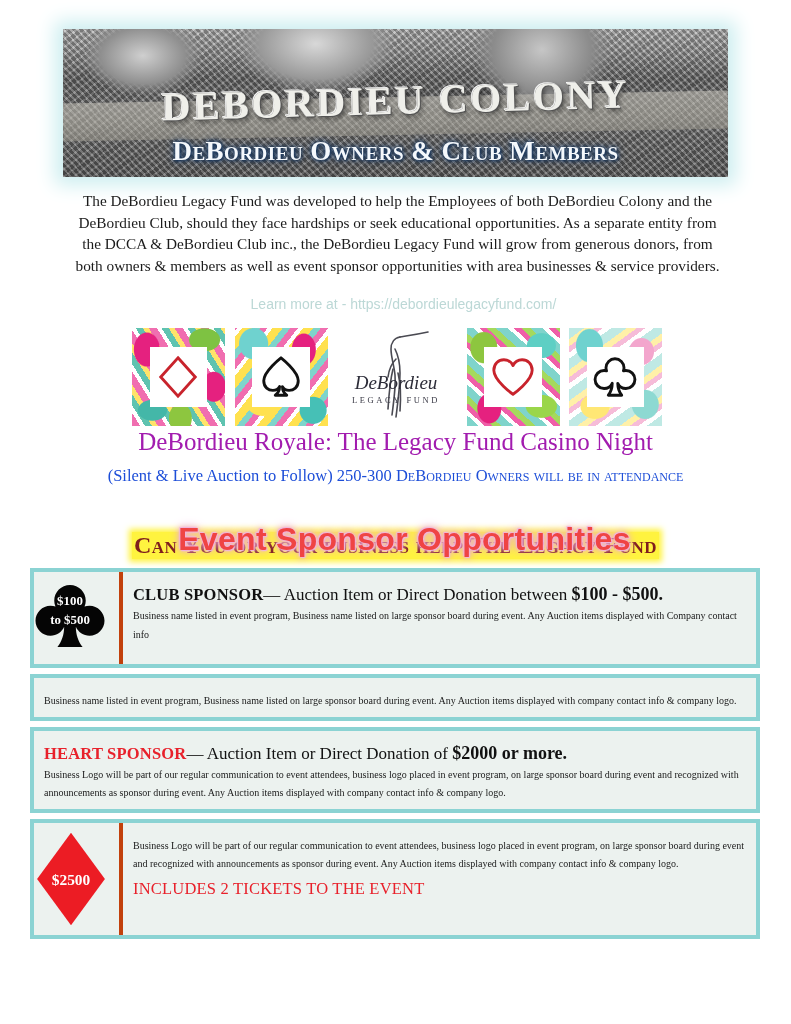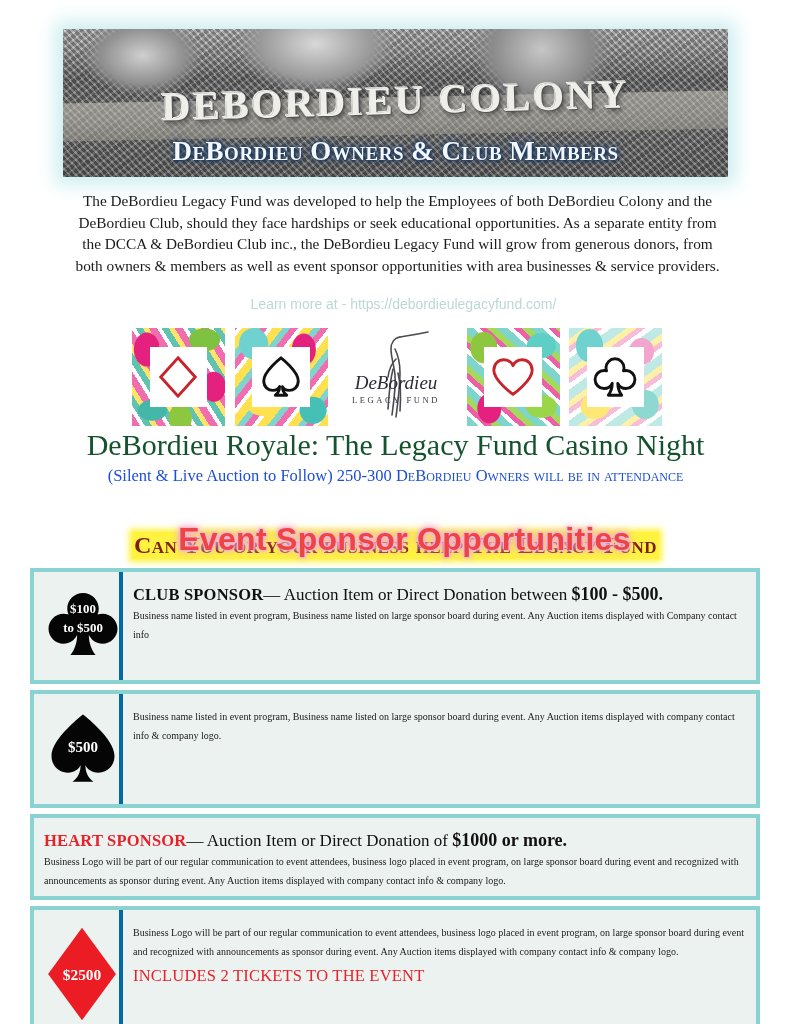--- a/index.html
+++ b/index.html
@@ -149,22 +149,22 @@
     position: relative;
     display: flex; align-items: center; justify-content: center;
     background: #ffffff;
   }
 
   
   .royale {
     position: absolute; left: 0; right: 0; top: 428px;
     text-align: center;
     font-family: "Liberation Serif", serif;
-    font-size: 30px;
-    color: #14532d;
+    font-size: 25px;
+    color: #a21caf;
     white-space: nowrap;
   }
   .silent-line {
     position: absolute; left: 0; right: 0; top: 466px;
     text-align: center;
     font-family: "Liberation Serif", serif;
     font-size: 16.5px;
     color: #1d4ed8;
     white-space: nowrap;
   }
@@ -209,25 +209,25 @@
   }
   .t-row {
     display: flex;
     border: 4px solid #8bd3d3;
     background: #ecf2ef;
     margin-bottom: 6px;
   }
   .t-icon {
     width: 85px;
     flex: 0 0 85px;
-    border-right: 4px solid #0369a1;
+    border-right: 4px solid #c2410c;
     display: flex;
     align-items: center;
-    justify-content: flex-end;
-    padding: 16px 0;
+    justify-content: flex-start;
+    padding: 8px 0;
   }
   .t-body {
     flex: 1;
     padding: 12px 10px 6px 10px;
   }
   .t-head {
     font-family: "Liberation Serif", serif;
     font-size: 17px;
     color: #111;
   }
@@ -350,35 +350,29 @@
     </div>
     <div class="t-body">
       <div class="t-head">
         <span class="tier">CLUB SPONSOR</span><span>— </span><span>Auction Item or Direct Donation between </span><span class="amt">$100 - $500.</span>
       </div>
       <div class="t-desc">Business name listed in event program, Business name listed on large sponsor board during event. Any Auction items displayed with Company contact info</div>
     </div>
   </div>
 
   <div class="t-row">
-    <div class="t-icon">
-      <svg width="72" height="78" viewBox="0 0 48 50">
-        <path d="M24 2 C24 2 3 18 3 29.5 C3 37 8.8 40.8 14 40.8 C18.2 40.8 21.3 38.2 22.4 35.8 C22.4 40.5 20.6 44.2 17 46.8 L31 46.8 C27.4 44.2 25.6 40.5 25.6 35.8 C26.7 38.2 29.8 40.8 34 40.8 C39.2 40.8 45 37 45 29.5 C45 18 24 2 24 2 Z" fill="#050505"></path>
-        <text class="badge-text" x="24" y="27" font-size="10">$500</text>
-      </svg>
-    </div>
     <div class="t-body">
       <div class="t-desc">Business name listed in event program, Business name listed on large sponsor board during event. Any Auction items displayed with company contact info &amp; company logo.</div>
     </div>
   </div>
 
   <div class="t-row">
     <div class="t-body">
       <div class="t-head">
-        <span class="tier red">HEART SPONSOR</span><span>— </span><span>Auction Item or Direct Donation of </span><span class="amt">$1000 or more.</span>
+        <span class="tier red">HEART SPONSOR</span><span>— </span><span>Auction Item or Direct Donation of </span><span class="amt">$2000 or more.</span>
       </div>
       <div class="t-desc">Business Logo will be part of our regular communication to event attendees, business logo placed in event program, on large sponsor board during event and recognized with announcements as sponsor during event. Any Auction items displayed with company contact info &amp; company logo.</div>
     </div>
   </div>
 
   <div class="t-row">
     <div class="t-icon">
       <svg width="74" height="96" viewBox="0 0 48 62">
         <path d="M24 1 L46 31 L24 61 L2 31 Z" fill="#ec1c24"></path>
         <text class="badge-text" x="24" y="35" font-size="10">$2500</text>

